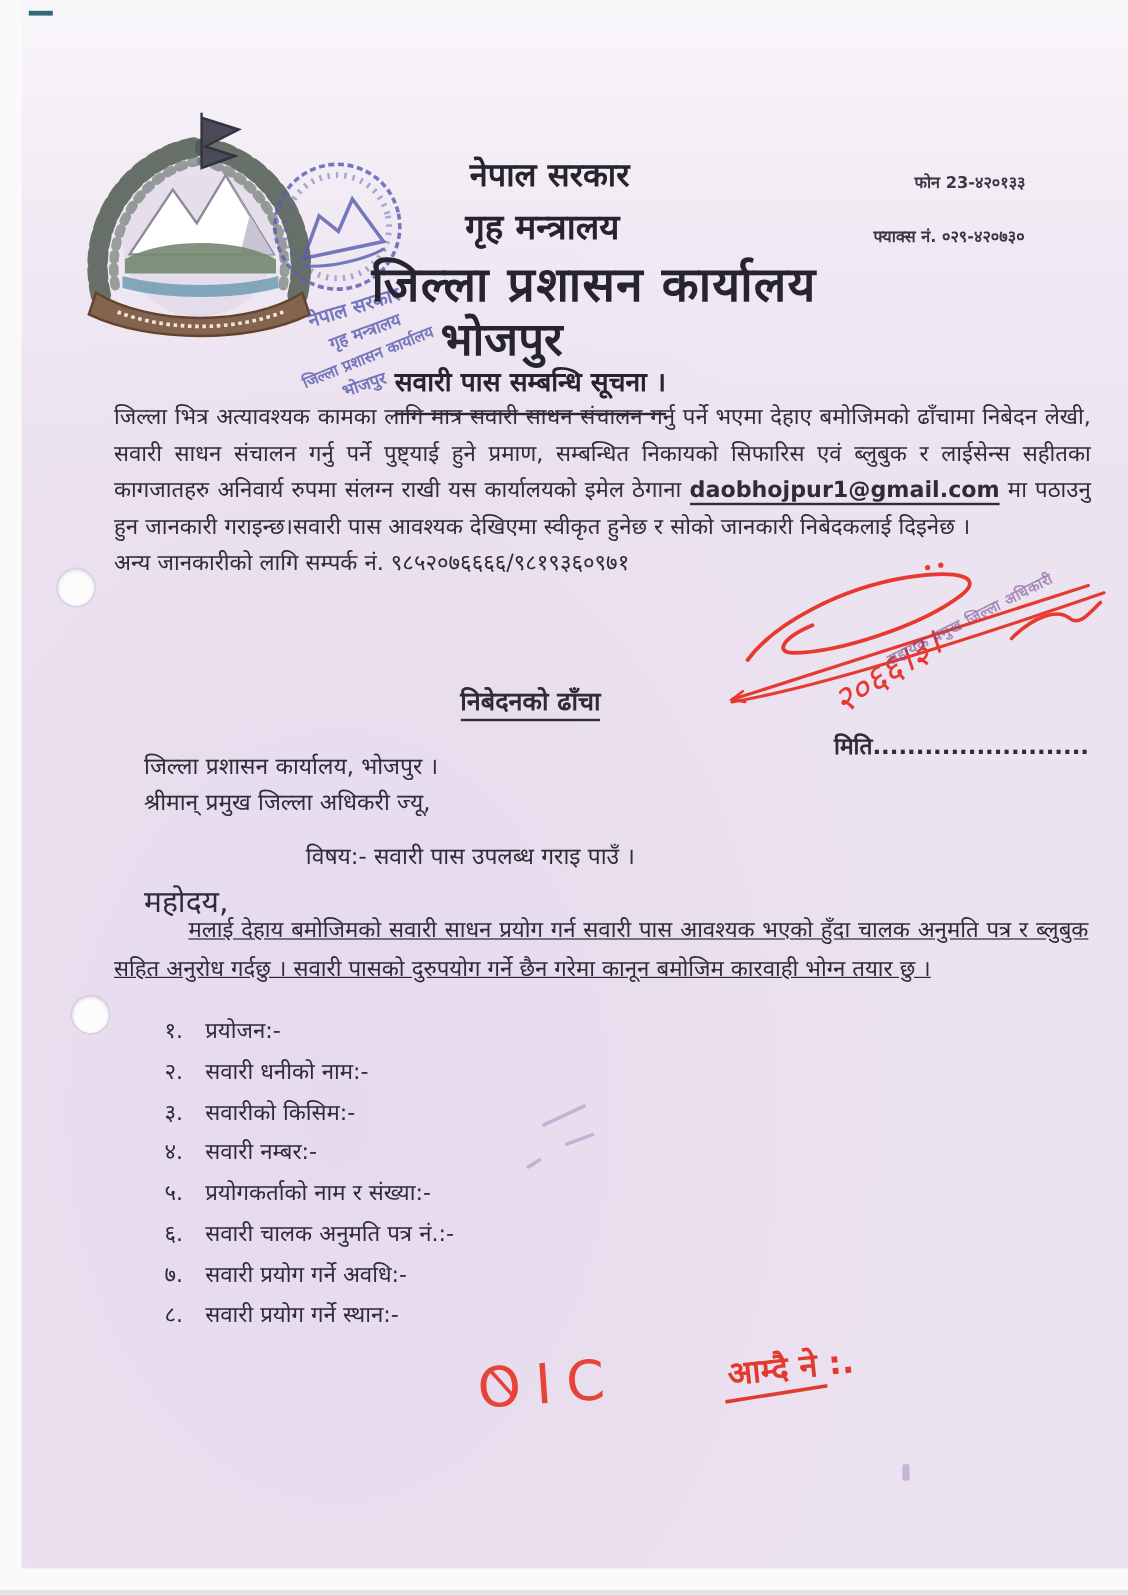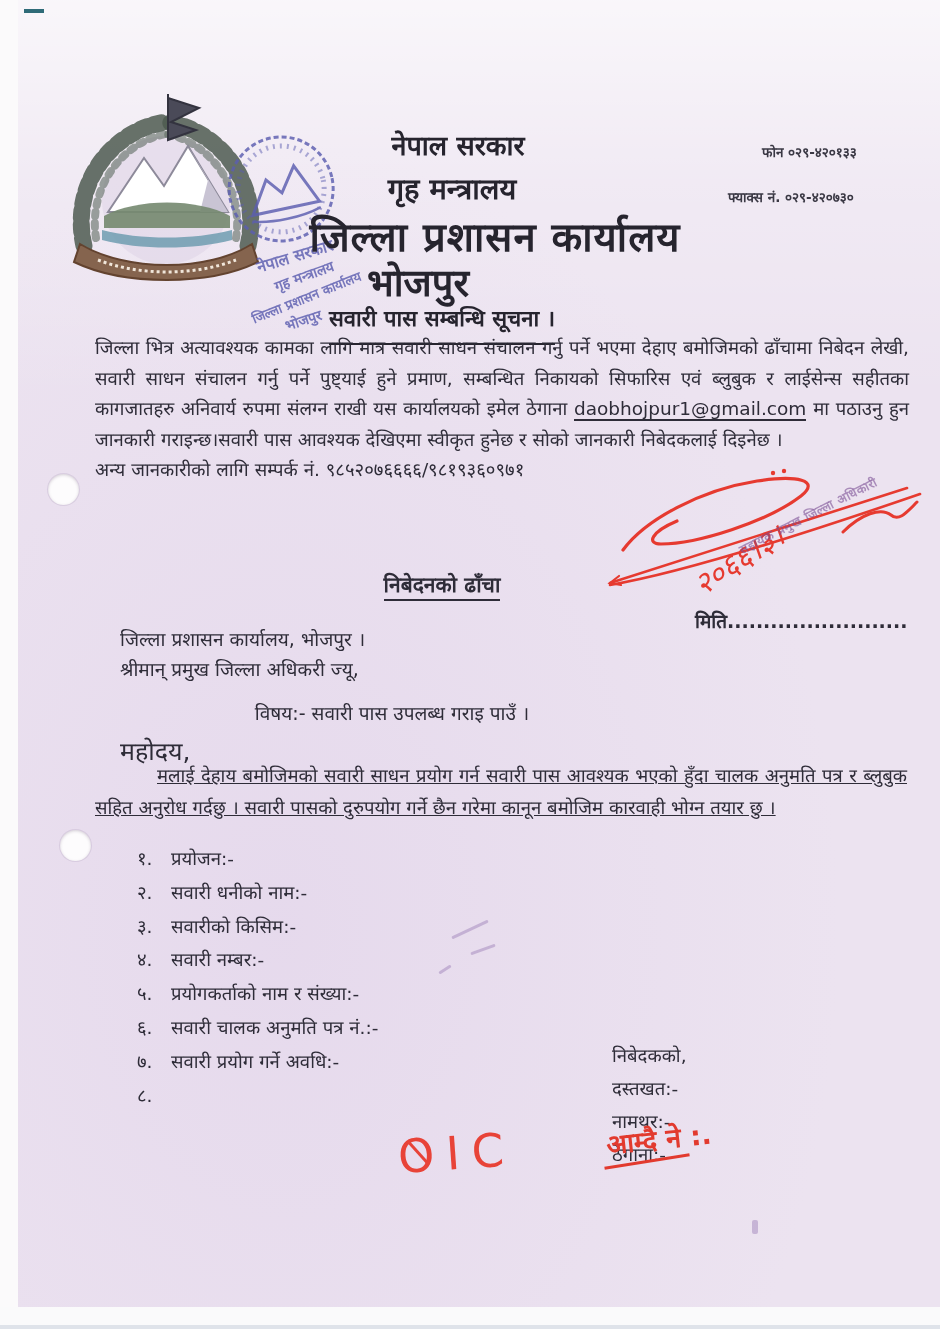--- a/index.html
+++ b/index.html
@@ -25,21 +25,21 @@
   .lh-place    { top:129px; font-size:38px; transform:translateX(-52px); }
   .lh-title    { top:176px; font-size:22px; transform:translateX(-28px); }
   .lh-title span { border-bottom:2.5px solid #26242e; padding-bottom:12px; }
   .contact { position:absolute; font-size:13.5px; font-weight:bold; color:#3a3844; }
   .contact.phone { left:762px; top:143px; }
   .contact.fax   { left:728px; top:188px; }
 
   
   .notice-body { position:absolute; left:95px; top:333px; width:814px; font-size:18.5px; line-height:30.5px; color:#2e2c38; }
   .notice-body .justify { text-align:justify; }
-  .email { font-weight:normal; border-bottom:2px solid #2e2c38; }
+  .email { font-weight:bold; border-bottom:2px solid #2e2c38; }
 
   
   .form-heading { position:absolute; left:0; top:570px; width:884px; text-align:center; font-size:21px; font-weight:bold; color:#2e2c38; }
   .form-heading span { border-bottom:2px solid #2e2c38; padding-bottom:2px; }
   .date-line { position:absolute; left:695px; top:608px; font-size:19px; font-weight:bold; color:#2e2c38; }
   .addressee { position:absolute; left:120px; top:624px; font-size:19px; line-height:30px; color:#2e2c38; }
   .subject   { position:absolute; left:0; top:700px; width:784px; text-align:center; font-size:19px; color:#2e2c38; }
   .salutation{ position:absolute; left:120px; top:733px; font-size:25px; color:#2e2c38; }
   .app-body  { position:absolute; left:95px; top:760px; width:812px; font-size:18.5px; line-height:31.5px; text-align:justify; text-indent:62px; color:#2e2c38;text-decoration:underline; }
 
@@ -121,21 +121,21 @@
 
   <div class="lh-center">
     <div class="lh-line lh-gov">नेपाल सरकार</div>
     <div class="lh-line lh-ministry">गृह मन्त्रालय</div>
     <div class="lh-line lh-office">जिल्ला प्रशासन कार्यालय</div>
     <div class="lh-line lh-place">भोजपुर</div>
     <div class="lh-line lh-title">
       <span>सवारी पास सम्बन्धि सूचना ।</span>
     </div>
   </div>
-  <div class="contact phone">फोन ०२९-४२०१३३</div>
+  <div class="contact phone">फोन 23-४२०१३३</div>
   <div class="contact fax">फ्याक्स नं. ०२९-४२०७३०</div>
 
   <div class="notice-body">
     <div class="justify"><span>जिल्ला भित्र अत्यावश्यक कामका लागि मात्र सवारी साधन संचालन गर्नु पर्ने भएमा देहाए बमोजिमको ढाँचामा निबेदन लेखी, सवारी साधन संचालन गर्नु पर्ने पुष्ट्याई हुने प्रमाण, सम्बन्धित निकायको सिफारिस एवं ब्लुबुक र लाईसेन्स सहीतका कागजातहरु अनिवार्य रुपमा संलग्न राखी यस कार्यालयको इमेल ठेगाना </span><span class="email">daobhojpur1@gmail.com</span><span> मा पठाउनु हुन जानकारी गराइन्छ।सवारी पास आवश्यक देखिएमा स्वीकृत हुनेछ र सोको जानकारी निबेदकलाई दिइनेछ ।</span></div>
     <div>अन्य जानकारीको लागि सम्पर्क नं. ९८५२०७६६६६/९८१९३६०९७१</div>
   </div>
 
   <svg class="sig-red" viewBox="0 0 335 160">
     <path d="M18,98 C40,68 95,38 152,29 C192,23 216,28 196,44 C162,70 92,92 56,92 C41,92 46,80 72,69" fill="none" stroke="#e63a30" stroke-width="3.2" stroke-linecap="round"></path>
     <circle cx="168" cy="21" r="2.2" fill="#e63a30"></circle>
@@ -186,28 +186,23 @@
     <div class="field-row">
       <span class="field-num">६.</span>
       <span>सवारी चालक अनुमति पत्र नं.:-</span>
     </div>
     <div class="field-row">
       <span class="field-num">७.</span>
       <span>सवारी प्रयोग गर्ने अवधि:-</span>
     </div>
     <div class="field-row">
       <span class="field-num">८.</span>
-    </div>
-  </div>
-
-  <div class="applicant">
-    <div>निबेदकको,</div>
-    <div>दस्तखत:-</div>
-    <div>नामथर:-</div>
-    <div>ठेगाना:-</div>
-  </div>
+      <span>सवारी प्रयोग गर्ने स्थान:-</span>
+    </div>
+  </div>
+
 
   <div class="oic">OIC</div>
   <div class="oic-slash"></div>
   <div class="red-note">आम्दै ने :.</div>
   <div class="red-note-underline"></div>
 
 </div>
 
 </body></html>

